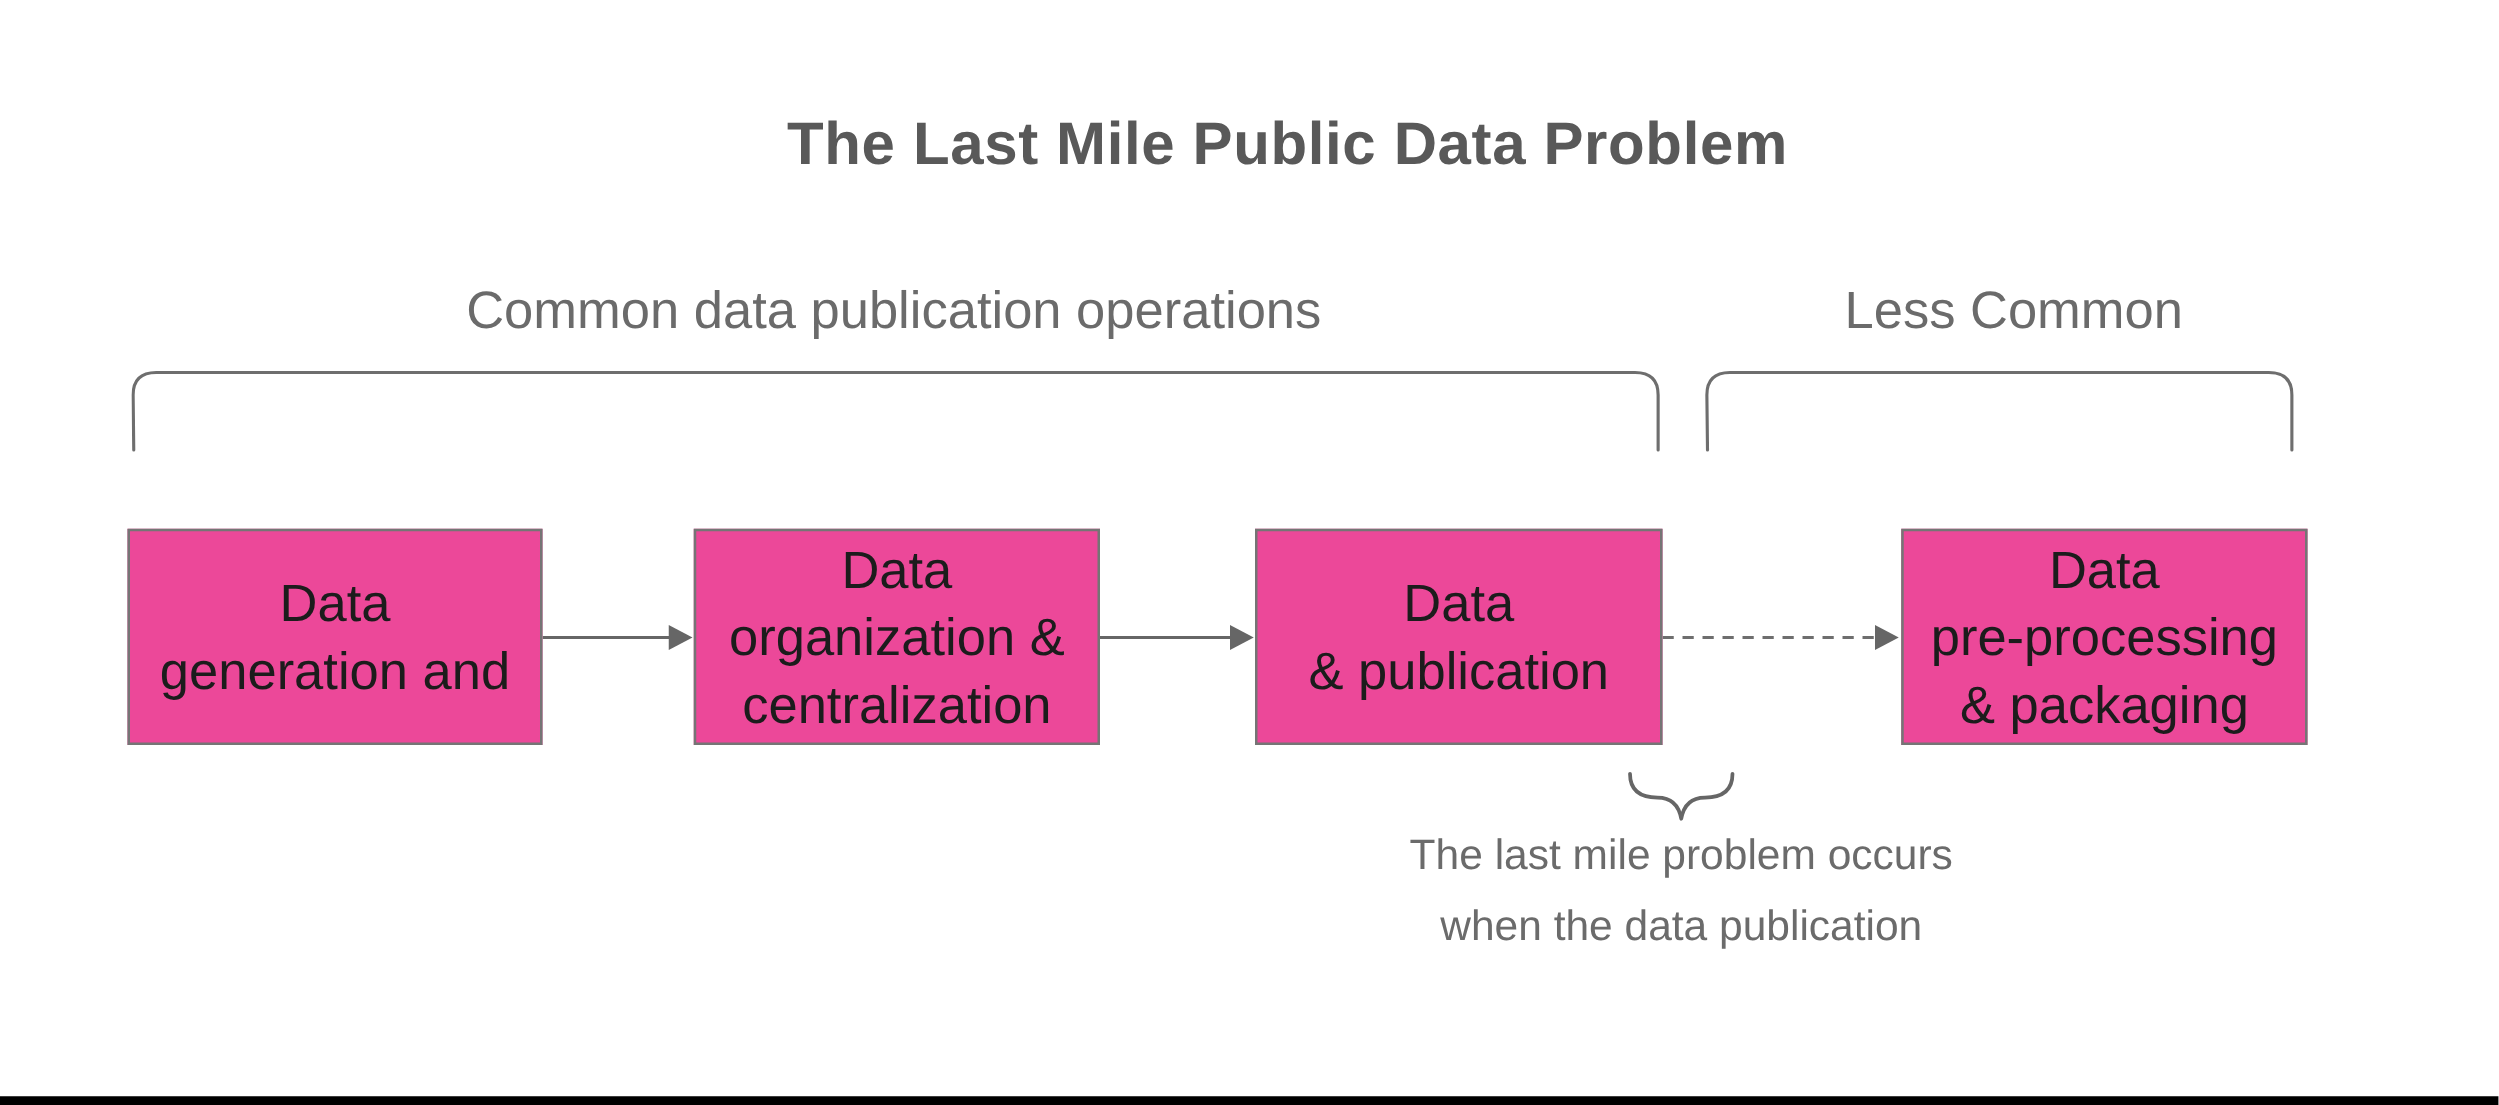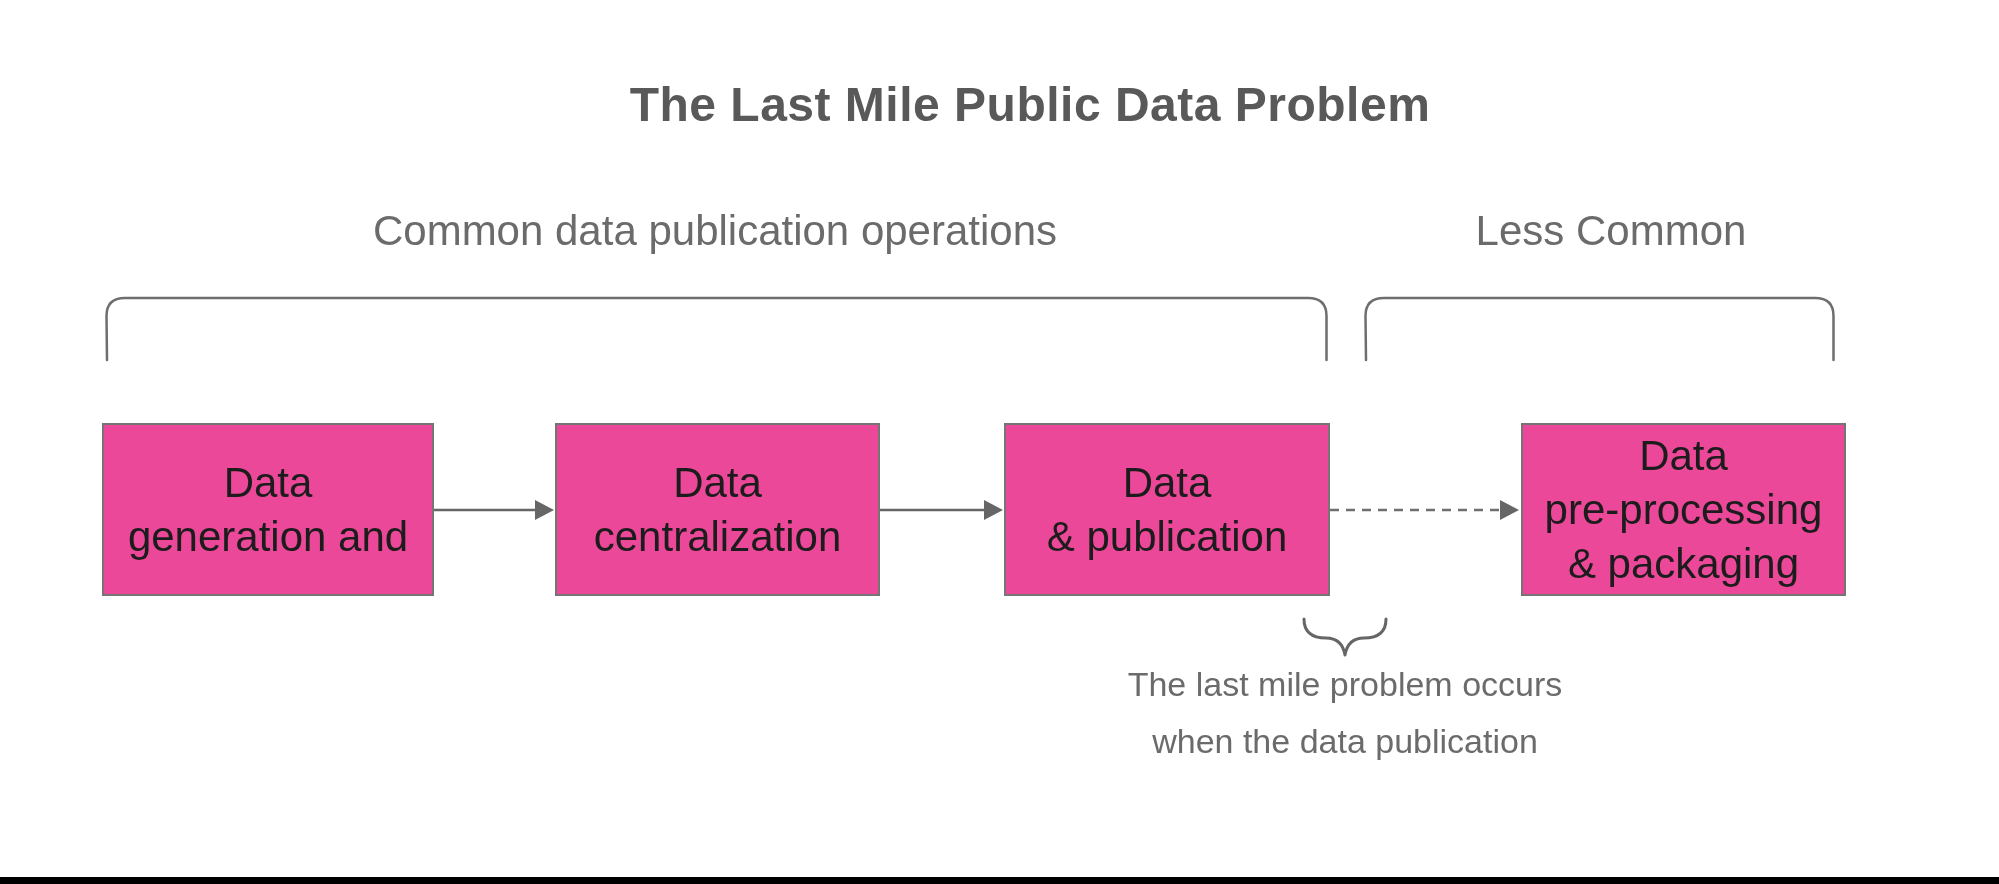--- a/index.html
+++ b/index.html
@@ -11,31 +11,31 @@
   .stage {
     position: relative;
     width: 1999px;
     height: 884px;
     background: #ffffff;
     overflow: hidden;
   }
   .title {
     position: absolute;
     left: 430px;
-    top: 77px;
+    top: 88px;
     width: 1200px;
     text-align: center;
     font-size: 48px;
     font-weight: bold;
     letter-spacing: 0.5px;
     color: #595959;
   }
   .group-label {
     position: absolute;
-    top: 207px;
+    top: 224px;
     text-align: center;
     font-size: 42px;
     color: #6b6b6b;
   }
   .group-label.common { left: 265px; width: 900px; }
   .group-label.less   { left: 1361px; width: 500px; }
   .bracket, .arrow, .brace {
     position: absolute;
     display: block;
   }
@@ -95,20 +95,21 @@
   <svg class="bracket" style="left:1364px; top:294px;" width="472" height="68" viewBox="0 0 472 68">
     <path d="M 2 66 L 1.5 22 Q 1.5 4 20 4 L 451 4 Q 469.5 4 469.5 22 L 469.5 66" fill="none" stroke="#6e6e6e" stroke-width="2.5" stroke-linecap="round"></path>
   </svg>
 
   <div class="node node-1">
     <span>Data</span>
     <span>generation and</span>
   </div>
   <div class="node node-2">
     <span>Data</span>
+    <span>organization &amp;</span>
     <span>centralization</span>
   </div>
   <div class="node node-3">
     <span>Data</span>
     <span>&amp; publication</span>
   </div>
   <div class="node node-4">
     <span>Data</span>
     <span>pre-processing</span>
     <span>&amp; packaging</span>

